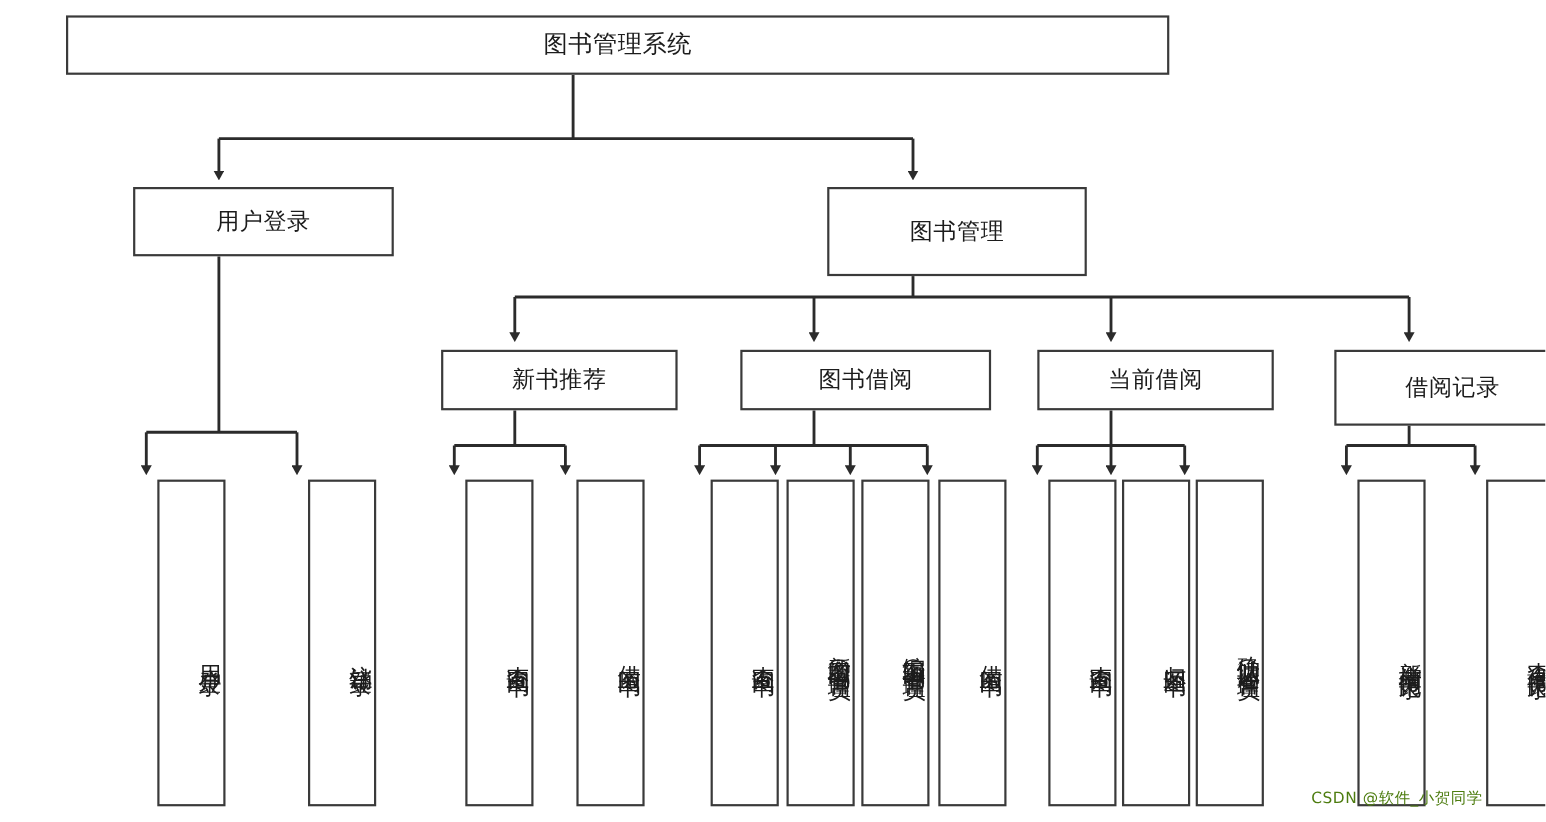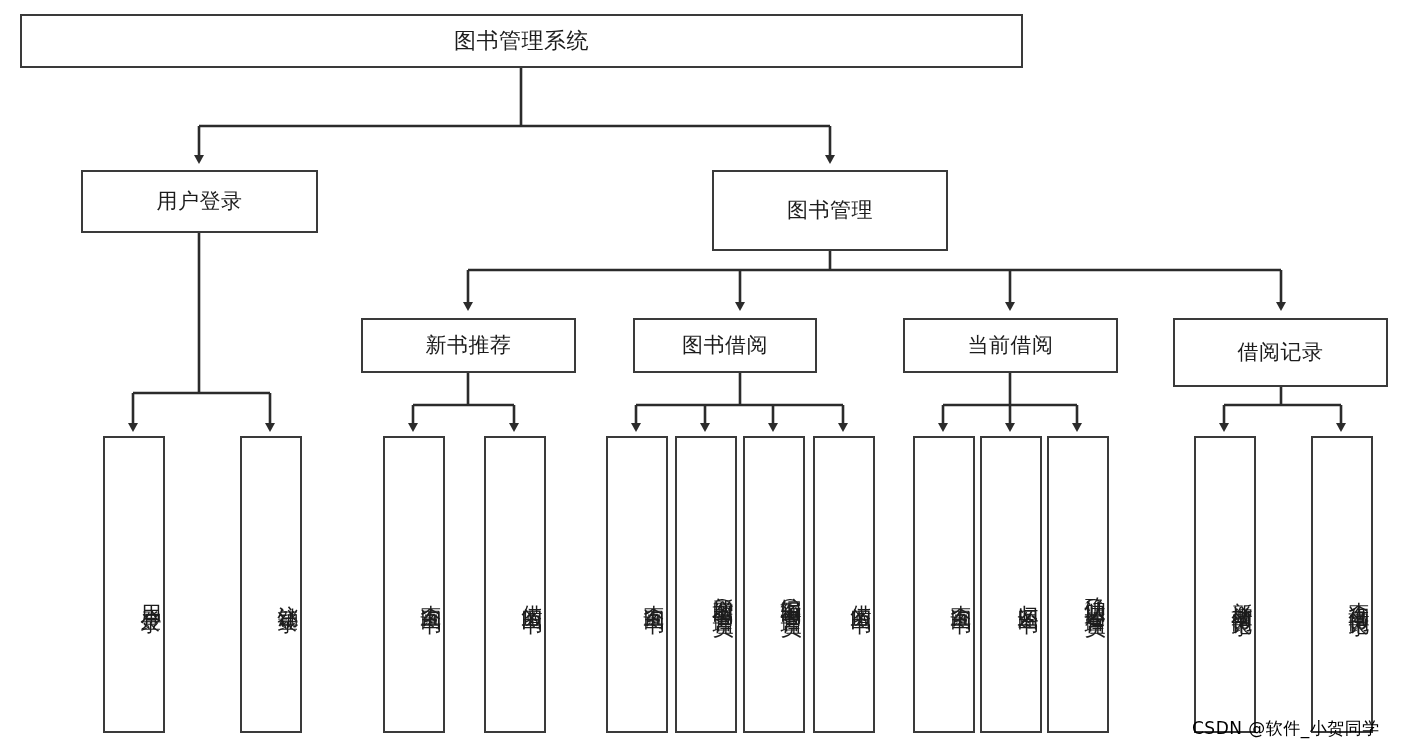--- a/index.html
+++ b/index.html
@@ -30,20 +30,21 @@
   .node {
     position: absolute;
     box-sizing: border-box;
     border: 2px solid #3a3a3a;
     background: #ffffff;
     display: flex;
     align-items: center;
     justify-content: center;
     color: #1c1c1c;
     line-height: 1.18;
+    margin-left: 40px;
   }
   .node.h {
     font-size: 21px;
     letter-spacing: 0.5px;
     white-space: nowrap;
   }
   .node.root {
     font-size: 22px;
   }
   .node.v {
@@ -55,22 +56,22 @@
     justify-content: center;
     padding-top: 18px;
   }
   .node.v .vtext {
     writing-mode: vertical-rl;
     text-orientation: upright;
     display: block;
   }
   .watermark {
     position: absolute;
-    font-size: 17px;
-    color: #000000;
+    font-size: 14px;
+    color: #4d7c0f;
     letter-spacing: 0.5px;
     white-space: nowrap;
     user-select: none;
   }
 </style>
 </head>
 <body>
 
 <div id="canvas">
 
@@ -131,21 +132,21 @@
   <div class="node h" style="left:81px; top:170px; width:237px; height:63px;">
     <span>用户登录</span>
   </div>
   <div class="node h" style="left:712px; top:170px; width:236px; height:81px;">
     <span>图书管理</span>
   </div>
 
   <div class="node h" style="left:361px; top:318px; width:215px; height:55px;align-items:center;">
     <span>新书推荐</span>
   </div>
-  <div class="node h" style="left:633px; top:318px; width:184px; height:55px;">
+  <div class="node h" style="left:633px; top:318px; width:228px; height:55px;">
     <span>图书借阅</span>
   </div>
   <div class="node h" style="left:903px; top:318px; width:215px; height:55px;text-align:right;">
     <span>当前借阅</span>
   </div>
   <div class="node h" style="left:1173px; top:318px; width:215px; height:69px;">
     <span>借阅记录</span>
   </div>
 
   <div class="node v" style="left:103px; top:436px; width:62px; height:297px;">

